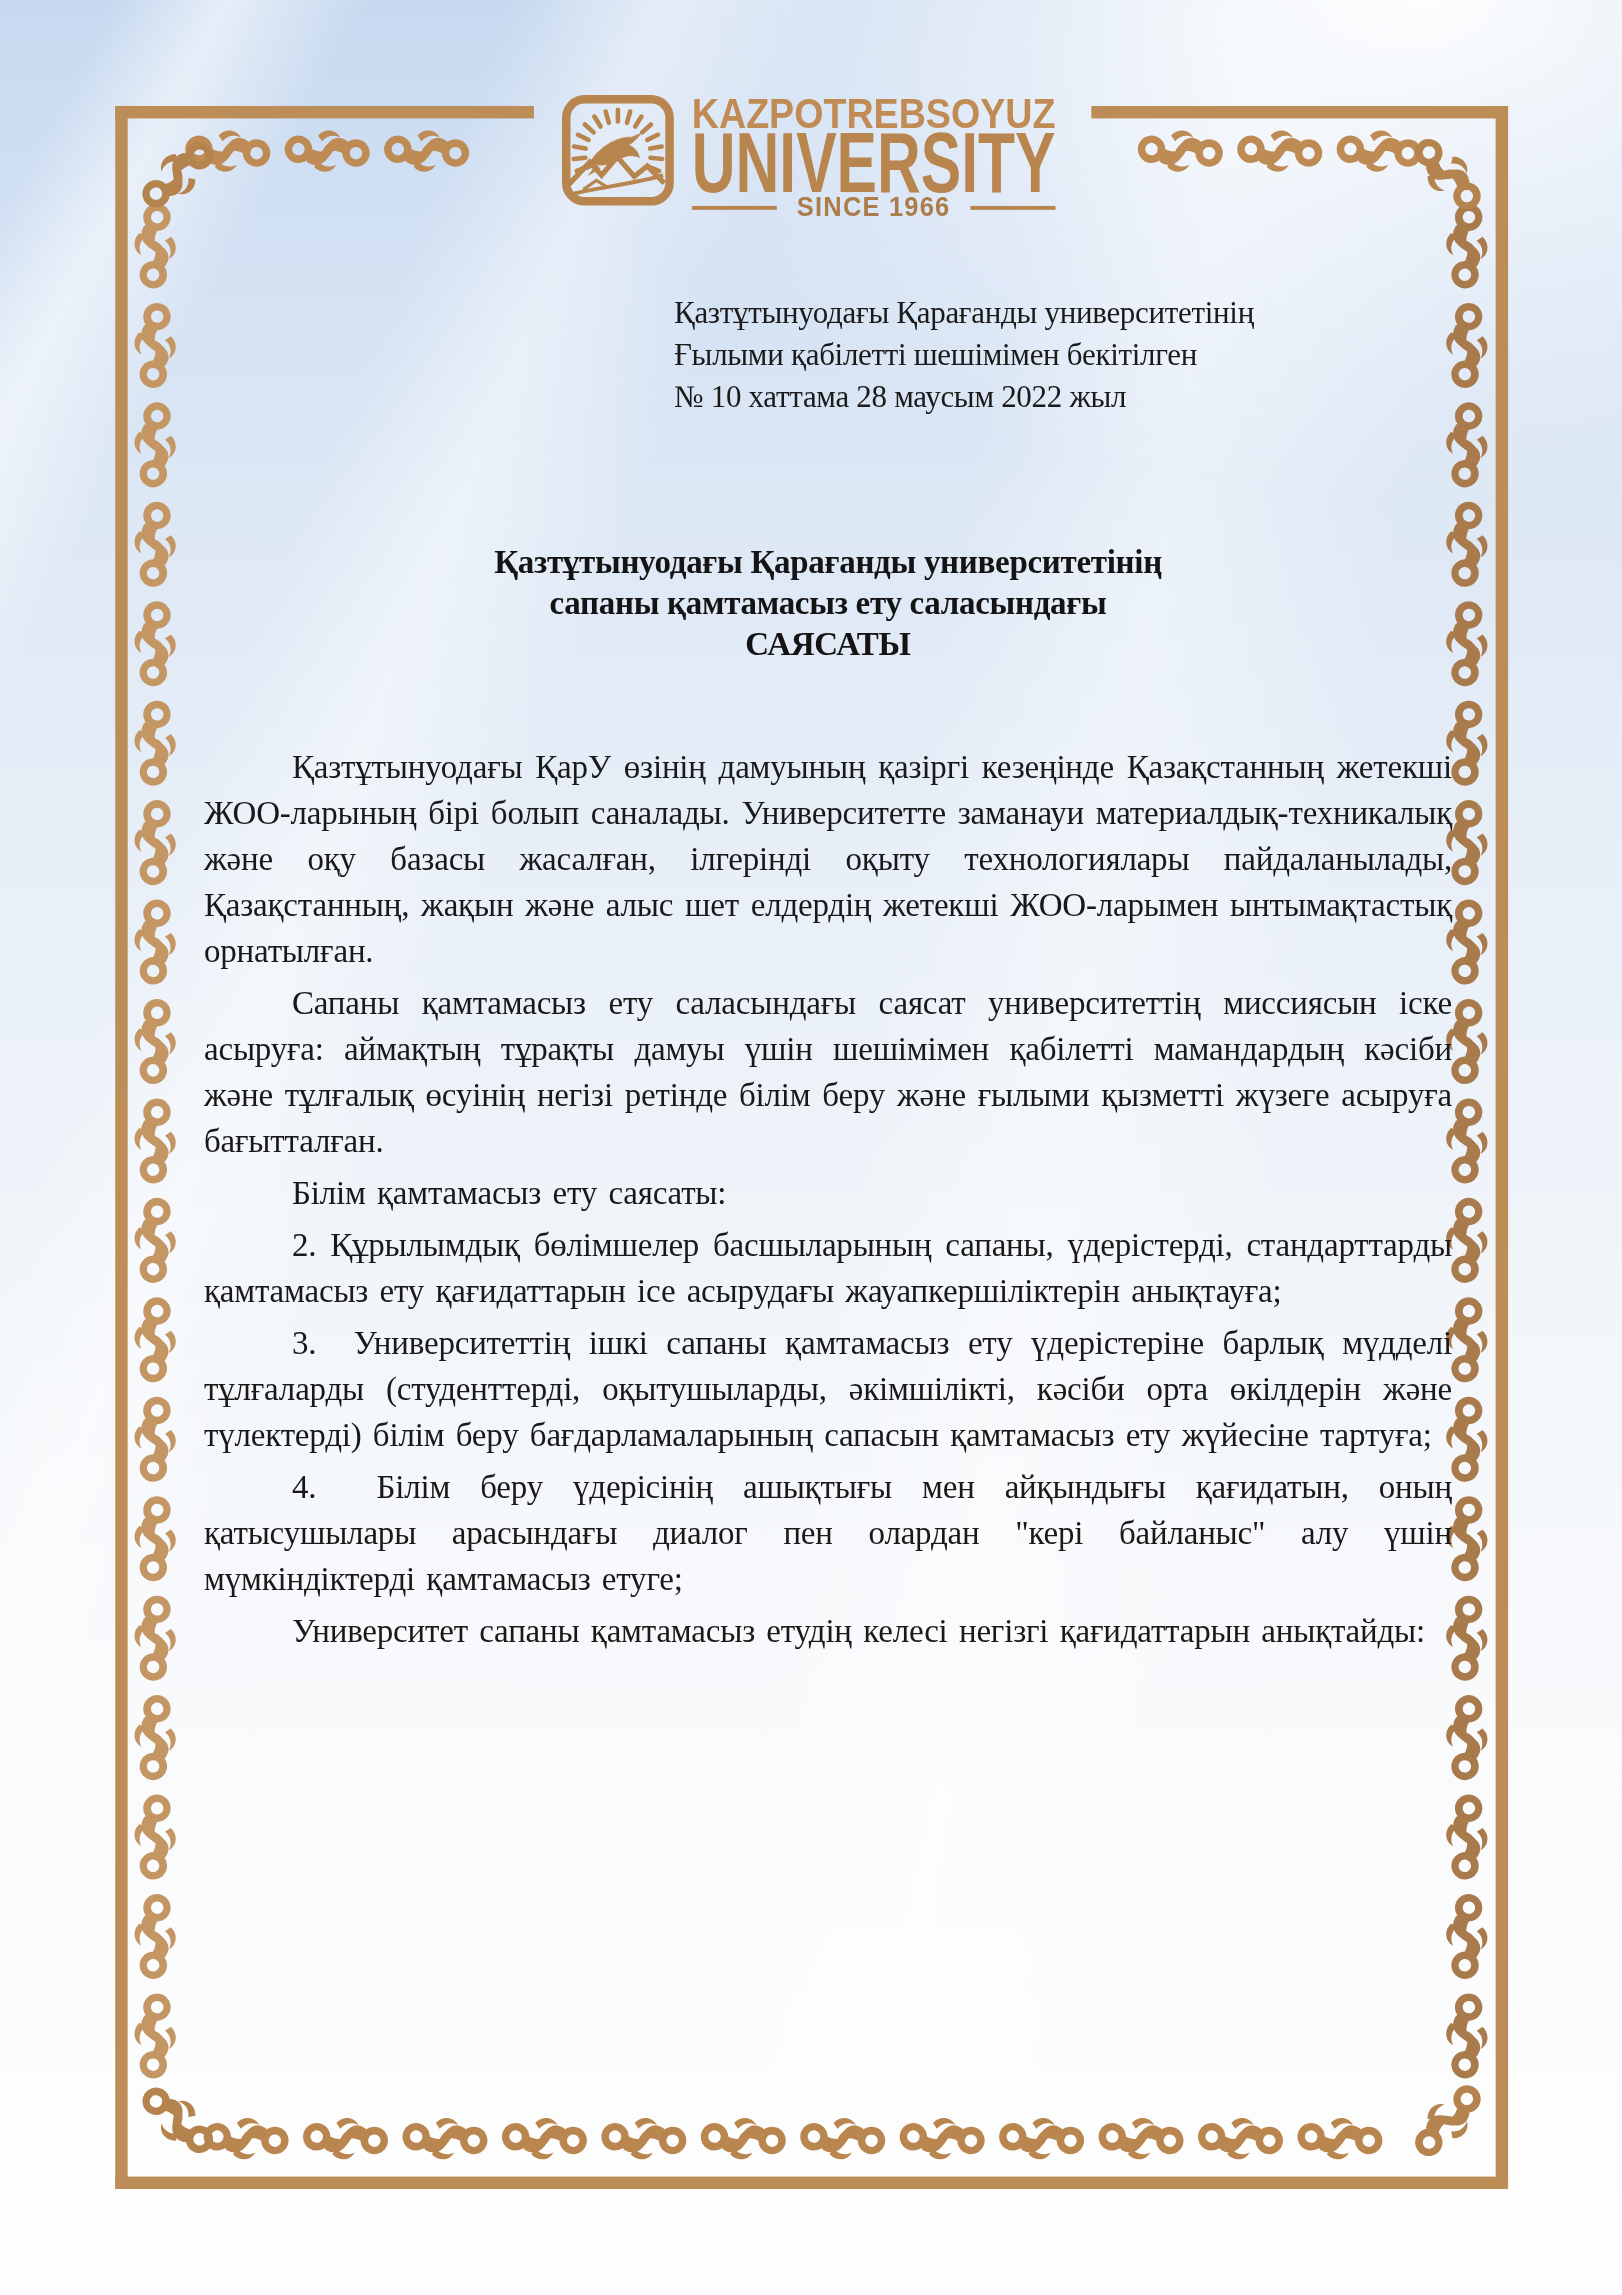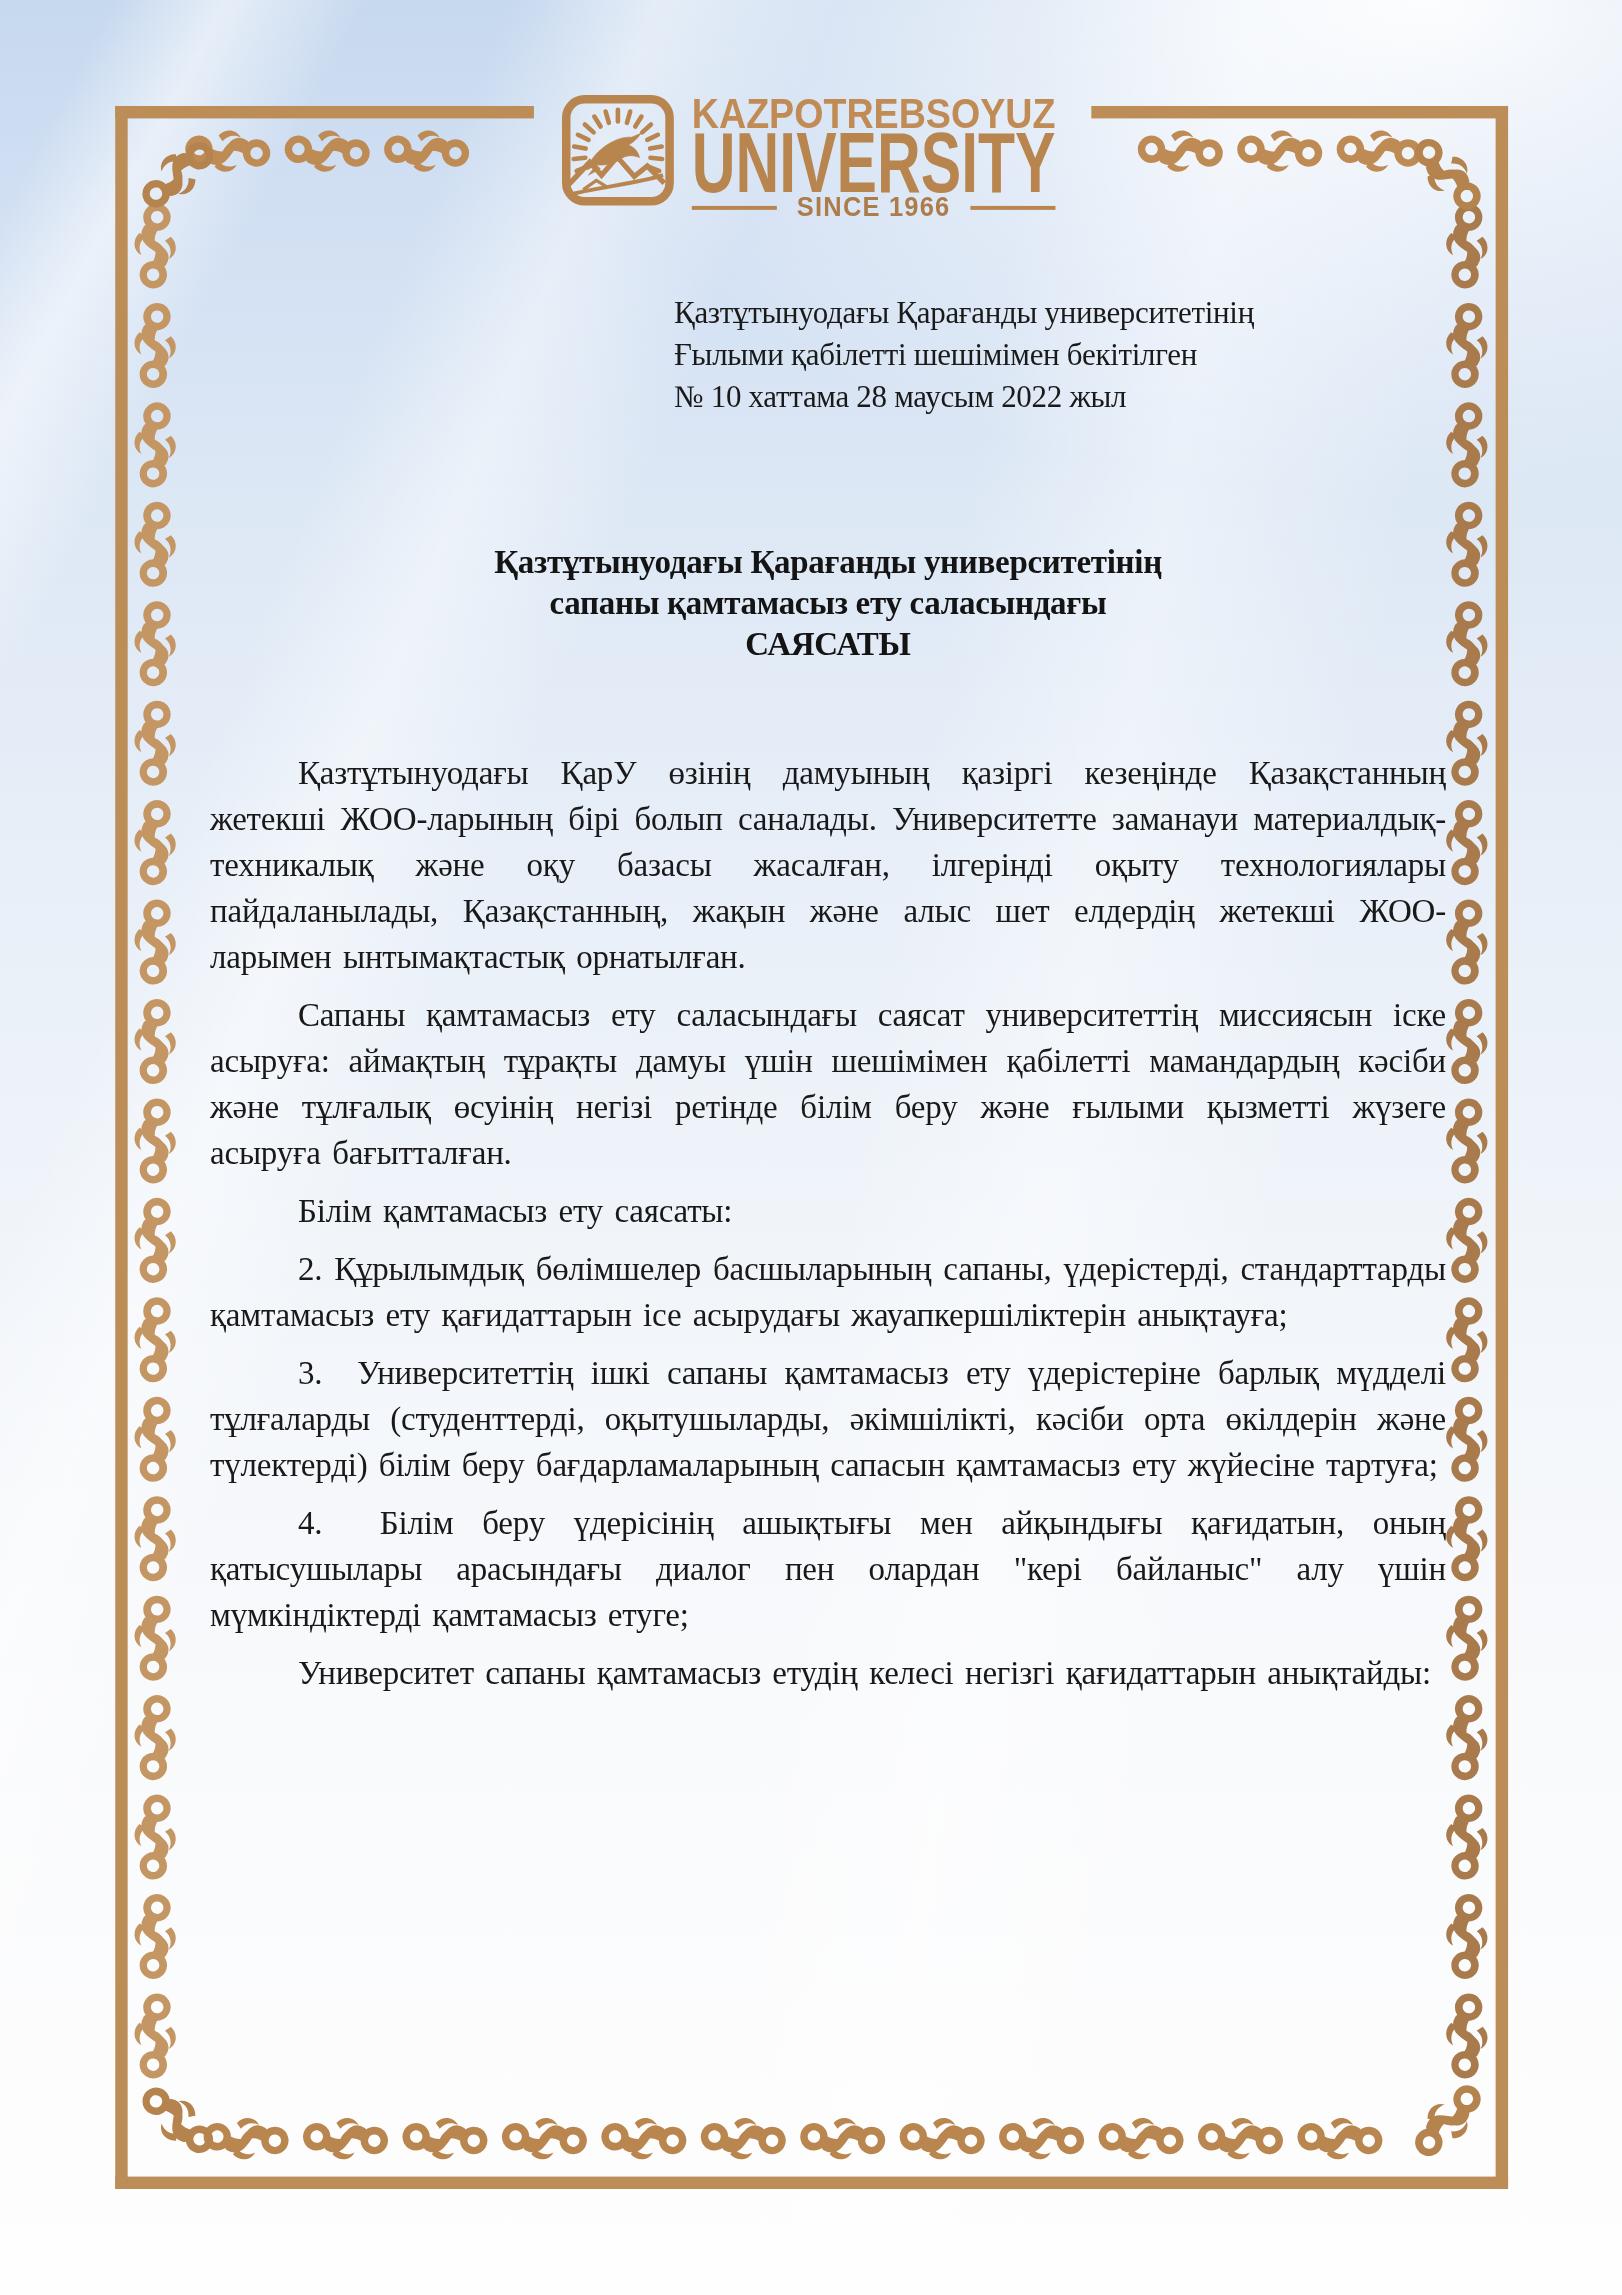--- a/index.html
+++ b/index.html
@@ -43,21 +43,21 @@
   .title{
     position:absolute;left:198px;top:542px;width:1260px;
     text-align:center;font-weight:bold;font-size:33px;line-height:41px;
     color:#141414;letter-spacing:-0.3px;
   }
   .body-text{
     position:absolute;left:198px;top:738px;width:1260px;
     font-size:33px;line-height:46px;color:#191919;
     text-align:justify;word-spacing:3.3px;letter-spacing:-0.2px;
   }
-  .body-text p{margin:12px;text-indent:88px;}
+  .body-text p{margin:6px;text-indent:88px;}
 </style>
 </head>
 <body>
 
 <div class="page">
 
   <svg class="frame-svg" viewBox="0 0 2479 3508" aria-hidden="true">
     <defs>
       <g id="curl">
         <path fill-rule="evenodd" d="M0,-21 A21,21 0 1,1 -0.12,-21.001 Z M0,-9.5 A9.5,9.5 0 1,0 0.12,-9.501 Z"></path>

